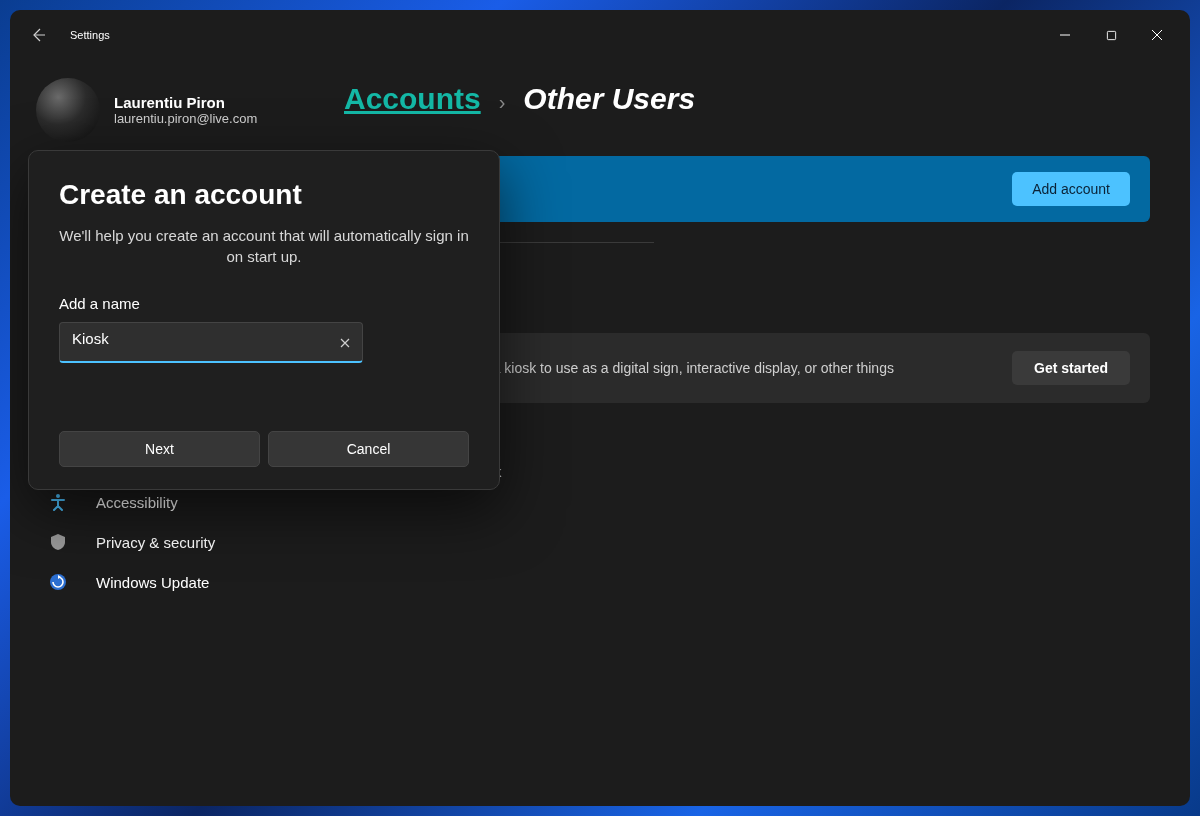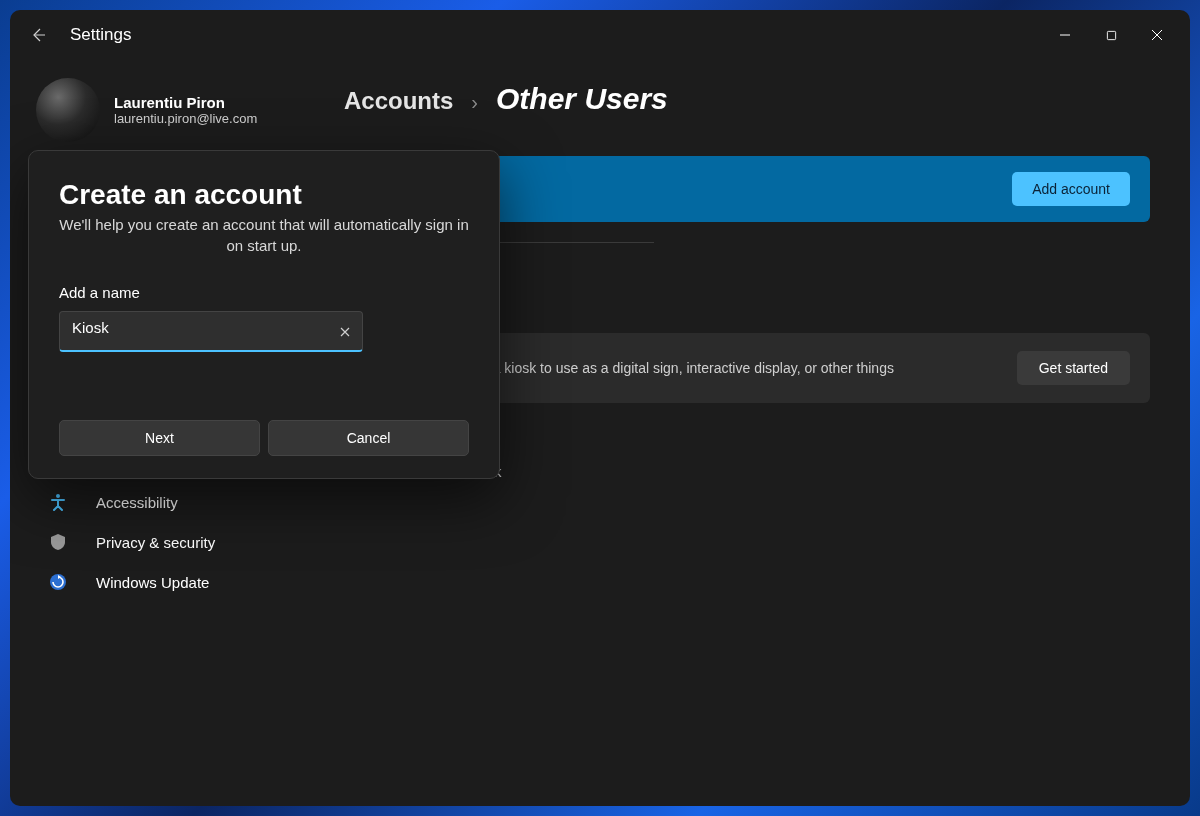--- a/index.html
+++ b/index.html
@@ -25,21 +25,21 @@
   padding: 0 10px;
 }
 .back-btn {
   width: 36px; height: 36px;
   display: flex; align-items: center; justify-content: center;
   color: #cccccc;
   font-size: 16px;
 }
 .title-text {
   margin-left: 14px;
-  font-size: 17px;
+  font-size: 11px;
   color: #ffffff;
   font-weight: 400;
 }
 .win-controls {
   margin-left: auto;
   display: flex;
 }
 .win-control {
   width: 46px; height: 32px;
   display: flex; align-items: center; justify-content: center;
@@ -87,23 +87,24 @@
   flex: 1;
   padding: 22px 40px 0 24px;
 }
 .breadcrumb {
   display: flex;
   align-items: baseline;
   gap: 18px;
   margin-bottom: 40px;
 }
 .breadcrumb-parent {
-  font-size: 24px;
+  font-size: 30px;
   font-weight: 600;
-  color: #e5e5e5;
+  color: #14b8a6;
+  text-decoration: underline;
 }
 .breadcrumb-sep {
   font-size: 20px;
   color: #8a8a8a;
 }
 .breadcrumb-current {
   font-size: 30px;
   font-weight: 600;
   color: #ffffff;
   font-style: italic;
@@ -126,20 +127,21 @@
   font-size: 14px;
   font-weight: 400;
 }
 .btn-secondary {
   background: #3a3a3a;
   color: #ffffff;
   border: none;
   border-radius: 5px;
   padding: 9px 22px;
   font-size: 14px;
+  font-weight: bold;
 }
 .kiosk-row {
   background: #2b2b2b;
   border-radius: 6px;
   padding: 18px 20px;
   display: flex;
   align-items: center;
   margin-top: 90px;
 }
 .kiosk-text { flex: 1; font-size: 14px; color: #cfcfcf; }
@@ -152,21 +154,21 @@
   width: 472px;
   background: #1f1f1f;
   border: 1px solid #3a3a3a;
   border-radius: 10px;
   box-shadow: 0 20px 60px rgba(0,0,0,0.6);
   padding: 28px 30px 22px 30px;
 }
 .dialog-title {
   font-size: 28px;
   font-weight: 600;
-  margin-bottom: 3px;
+  margin-bottom: 14px;
 }
 .dialog-desc {
   font-size: 15px;
   color: #d8d8d8;
   line-height: 1.4;
   margin-bottom: 28px;
   text-align: center;
 }
 .field-label {
   font-size: 15px;

